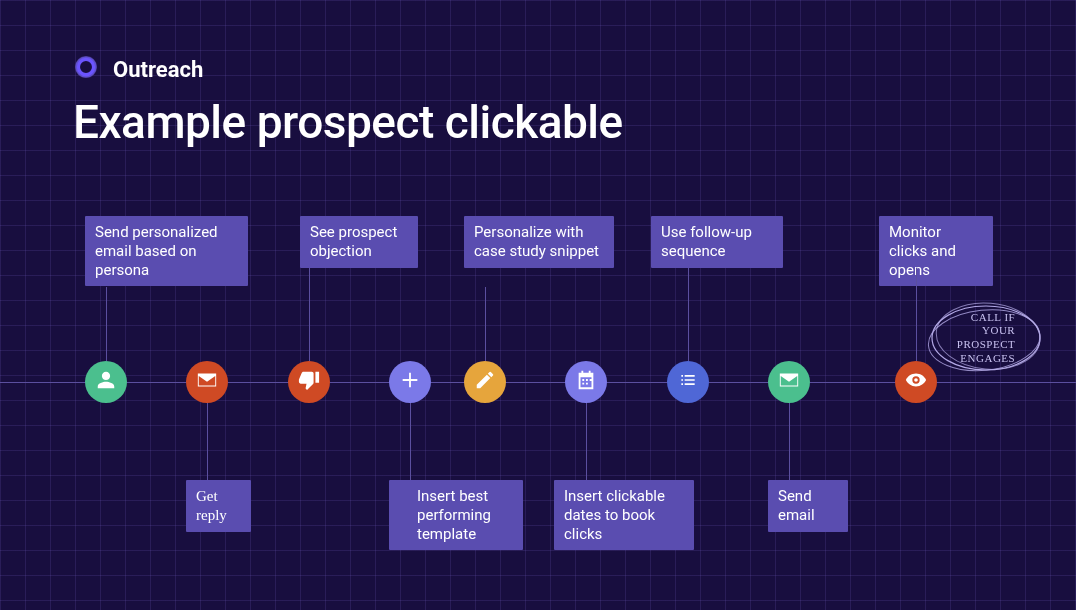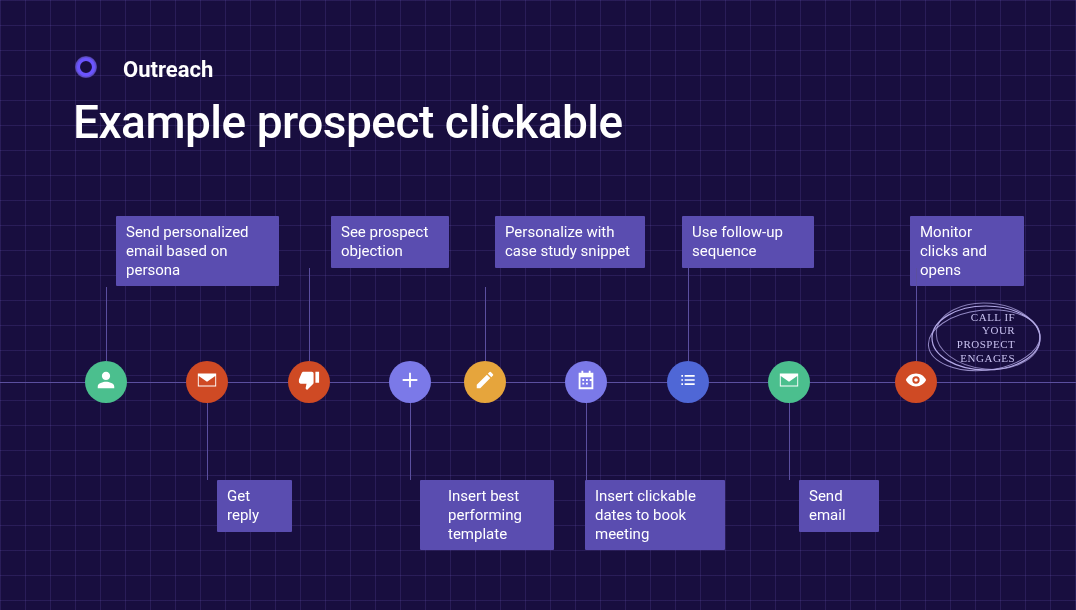--- a/index.html
+++ b/index.html
@@ -22,21 +22,21 @@
       linear-gradient(90deg, rgba(120,100,200,0.18) 1px, transparent 1px);
     background-size: 25px 25px;
     pointer-events: none;
   }
   .brand {
     position: absolute;
     top: 56px;
     left: 75px;
     display: flex;
     align-items: center;
-    gap: 26px;
+    gap: 16px;
   }
   .brand-text {
     font-size: 22px;
     font-weight: 700;
     color: #fff;
   }
   .title {
     position: absolute;
     top: 95px;
     left: 73px;
@@ -71,21 +71,20 @@
   .node.node-list svg { width: 20px; height: 20px; }
   .label {
     position: absolute;
     background: #5a4db0;
     color: #fff;
     padding: 7px 10px;
     font-size: 15px;
     line-height: 1.25;
     border-radius: 1px;
     max-width: 180px;
-    margin-left: 31px;
   }
   .connector {
     position: absolute;
     width: 0;
     border-left: 1px solid #5b4f9f;
   }
   .scribble {
     position: absolute;
     top: 298px;
     left: 926px;
@@ -209,27 +208,27 @@
 
 <div class="node c-red" style="left:895px;">
   <span>
     <svg viewBox="0 0 24 24">
         <path d="M12 5c-5 0-9.27 3.11-11 7 1.73 3.89 6 7 11 7s9.27-3.11 11-7c-1.73-3.89-6-7-11-7zm0 11a4 4 0 1 1 0-8 4 4 0 0 1 0 8zm0-6a2 2 0 1 0 0 4 2 2 0 0 0 0-4z"></path>
       </svg>
   </span>
 </div>
 
 <div class="connector" style="left:207px; top:403px; height:77px;"></div>
-<div class="label" style="left:186px; top:480px; width:75px;">Get reply</div>
+<div class="label" style="left:186px; top:480px; width:65px;font-family:Liberation Serif, serif;">Get reply</div>
 
 <div class="connector" style="left:410px; top:403px; height:77px;"></div>
 <div class="label" style="left:389px; top:480px; width:134px;padding-left:28px;">Insert best performing template</div>
 
 <div class="connector" style="left:586px; top:403px; height:77px;"></div>
-<div class="label" style="left:554px; top:480px; width:140px;">Insert clickable dates to book meeting</div>
+<div class="label" style="left:554px; top:480px; width:140px;">Insert clickable dates to book clicks</div>
 
 <div class="connector" style="left:789px; top:403px; height:77px;"></div>
 <div class="label" style="left:768px; top:480px; width:80px;">Send email</div>
 
 <div class="scribble">
   <svg width="120" height="80" viewBox="0 0 120 80" style="position:absolute;inset:0;">
     <ellipse cx="60" cy="40" rx="54" ry="32" fill="none" stroke="#b3a9e6" stroke-width="1.2"></ellipse>
     <ellipse cx="58" cy="42" rx="56" ry="30" fill="none" stroke="#b3a9e6" stroke-width="1" opacity="0.8" transform="rotate(-6 60 40)"></ellipse>
     <ellipse cx="62" cy="38" rx="52" ry="33" fill="none" stroke="#b3a9e6" stroke-width="1" opacity="0.7" transform="rotate(5 60 40)"></ellipse>
   </svg>

